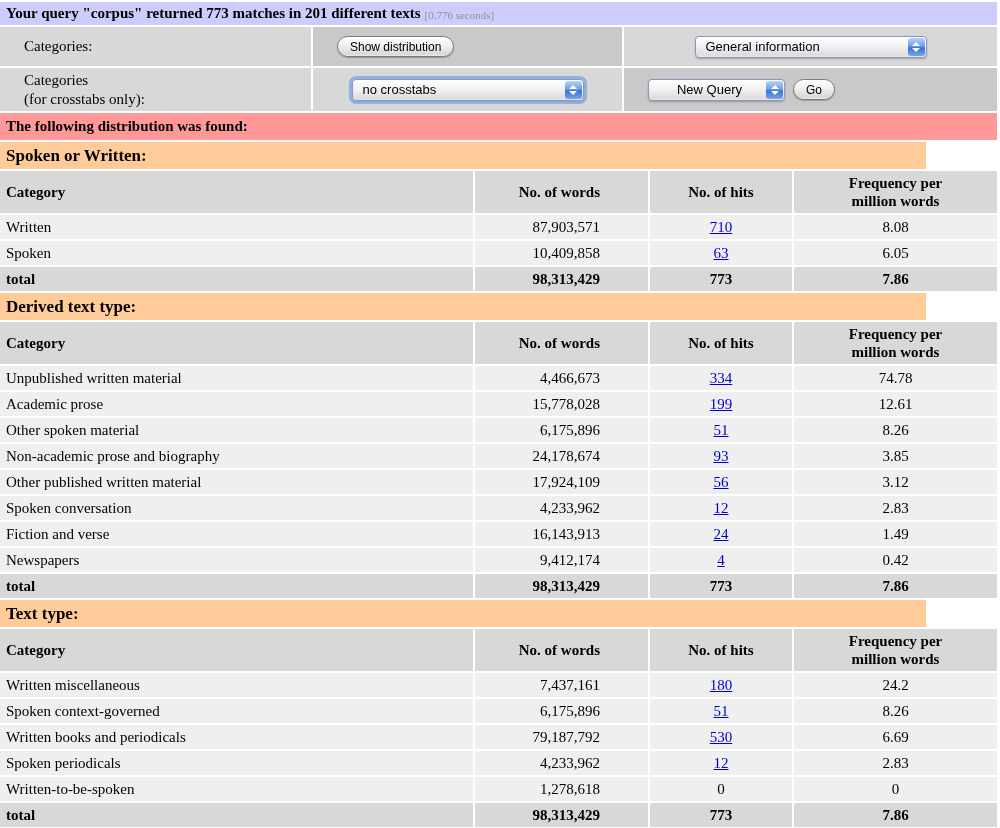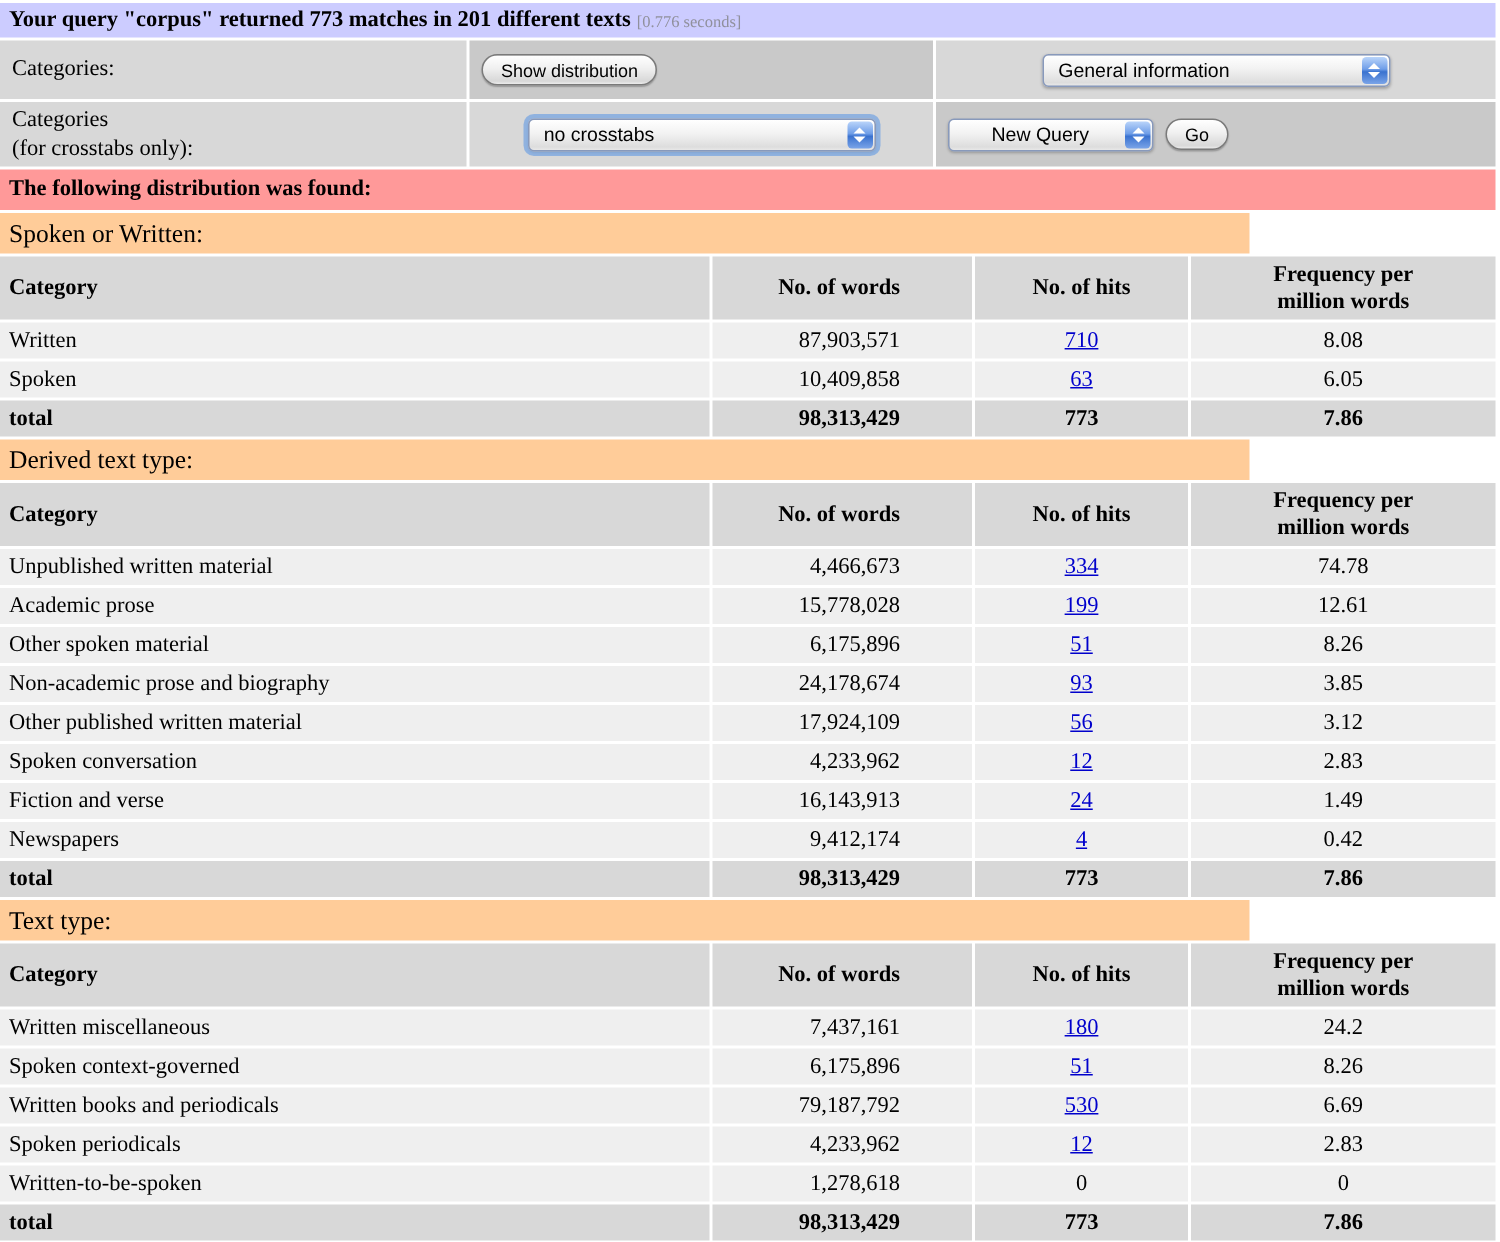--- a/index.html
+++ b/index.html
@@ -13,21 +13,21 @@
 
   
   .topbar{width:997px;height:23px;background:var(--lavender);display:flex;align-items:center;
     padding-left:6px;margin-bottom:2px;}
   .topbar .q{font-weight:bold;font-size:15px;}
   .topbar .secs{font-size:11px;color:#90909c;margin-left:4px;padding-top:2px;}
 
   
   .ctl-grid{display:grid;grid-template-columns:311px 309px 373px;grid-template-rows:39px 43px;
     gap:2px;width:997px;margin-bottom:2px;}
-  .ctl-cell{background:var(--gray-head);display:flex;align-items:center;padding-left:8px;font-size:15px;}
+  .ctl-cell{background:var(--gray-head);display:flex;align-items:center;padding-left:24px;font-size:15px;}
   .ctl-cell.center{justify-content:center;padding-left:0;}
   .ctl-cell.dark{background:var(--gray-dark);}
   .two-line{line-height:19px;}
 
   
   .aqua-select{position:relative;height:22px;border:1px solid #8899bb;border-radius:4px;
     background:linear-gradient(#ffffff,#f2f2f2 45%,#dddddd 90%,#e8e8e8);
     display:flex;align-items:center;padding:0 24px 0 10px;
     font-family:"Liberation Sans","DejaVu Sans",sans-serif;font-size:13px;
     box-shadow:0 1px 2px rgba(0,0,0,.25);cursor:default;}
@@ -42,22 +42,22 @@
   .w232{width:232px;} .w137{width:137px;justify-content:center;}
   .aqua-btn{height:21px;border:1px solid #7a7a7a;border-radius:11px;
     background:linear-gradient(#ffffff,#f0f0f0 45%,#d8d8d8 90%,#ececec);
     font-family:"Liberation Sans","DejaVu Sans",sans-serif;font-size:12px;color:#000;
     display:inline-flex;align-items:center;padding:0 12px;box-shadow:0 1px 1px rgba(0,0,0,.25);cursor:default;}
   .row2-right{gap:8px;}
 
   
   .pinkbar{width:997px;height:27px;background:var(--pink);display:flex;align-items:center;
     padding-left:6px;font-weight:bold;font-size:15px;margin-bottom:2px;}
-  .sectitle{width:833px;height:27px;background:var(--orange);display:flex;align-items:center;
-    padding-left:6px;font-weight:normal;font-size:17px;margin-bottom:2px;}
+  .sectitle{width:926px;height:27px;background:var(--orange);display:flex;align-items:center;
+    padding-left:6px;font-weight:bold;font-size:17px;margin-bottom:2px;}
 
   
   .trow{display:grid;grid-template-columns:473px 173px 142px 203px;gap:2px;width:811px;margin-bottom:2px;}
   .cell{display:flex;align-items:center;font-size:15px;background:var(--row);}
   .cell.c0{justify-content:flex-start;padding-left:6px;}
   .cell.c1{justify-content:flex-end;padding-right:48px;}
   .cell.c2,.cell.c3{justify-content:center;}
   .trow-data .cell{height:24px;}
   .trow-total .cell{height:24px;background:var(--gray-head);font-weight:bold;}
   .thead .cell{height:42px;background:var(--gray-head);font-weight:bold;text-align:center;}

